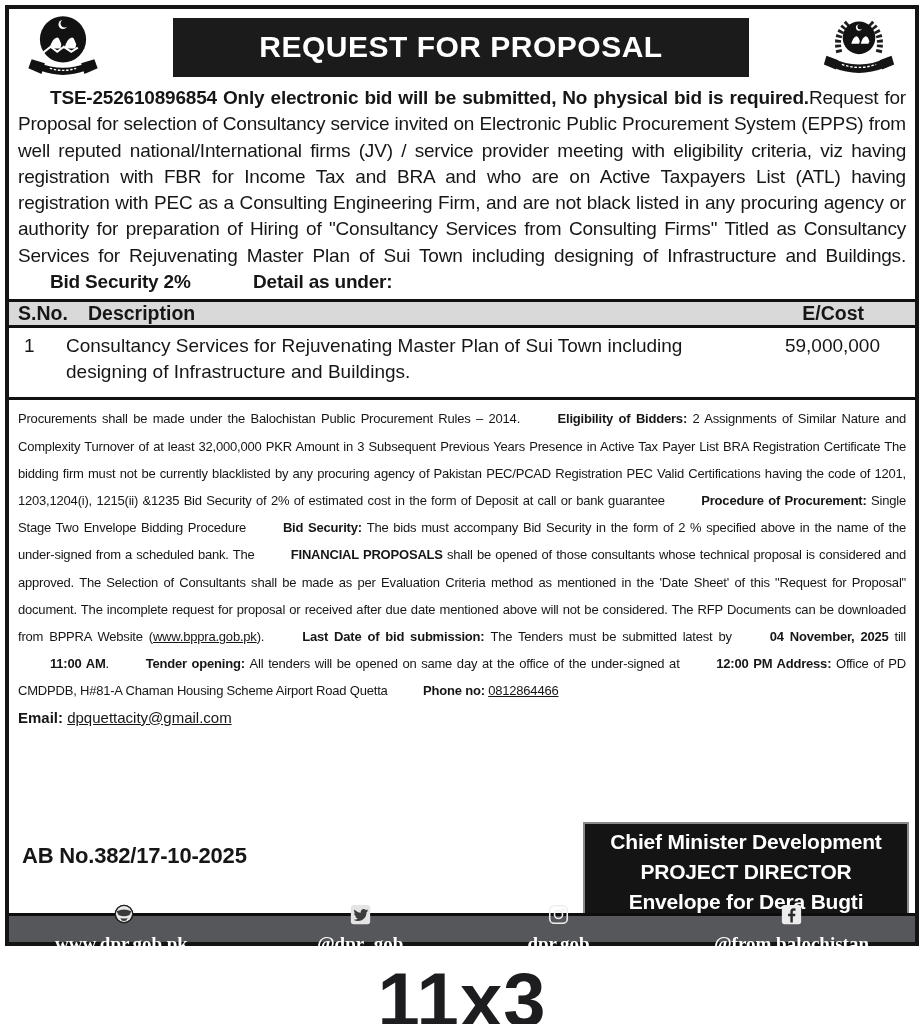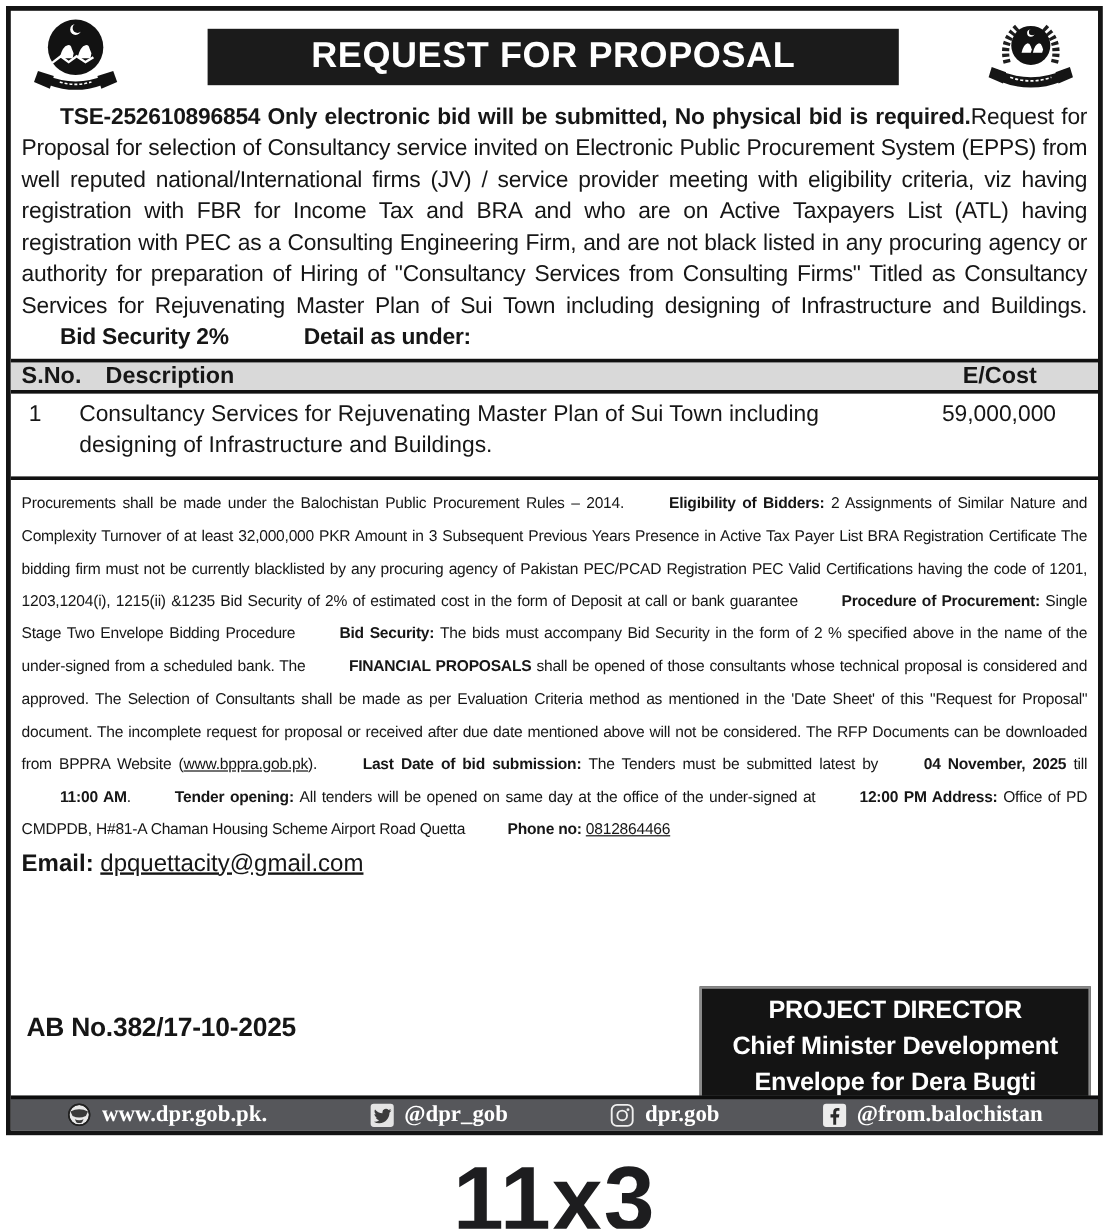--- a/index.html
+++ b/index.html
@@ -10,21 +10,21 @@
   }
   .ad {
     position:absolute; left:5px; top:5px; width:914px; height:941px;
     border:4px solid #141414; background:#fff;
   }
   
   .hdr { display:flex; align-items:center; height:70px; padding:4px 8px 0 8px; }
   .logo-left { width:92px; height:66px; flex:0 0 auto; }
   .logo-right { width:96px; height:72px; flex:0 0 auto; margin-top:6px; }
   .banner {
-    flex:1; margin:2px 62px 0 64px; height:47px; background:#1b1b1b;
+    flex:1; margin:2px 62px 0 64px; height:59px; background:#1b1b1b;
     display:flex; align-items:center; justify-content:center;
   }
   .banner span {
     color:#fff; font-weight:bold; font-size:30px; letter-spacing:0.5px;
     font-stretch:condensed; white-space:nowrap;
   }
   
   .para { text-align:justify; letter-spacing:-0.2px; }
   .intro { padding:6px 9px 4px 9px; font-size:19px; line-height:26.3px; }
   .bodytext { padding:5px 9px 2px 9px; font-size:13px; line-height:27.2px; }
@@ -38,40 +38,40 @@
   }
   .tbl-row { display:flex; font-size:19px; line-height:26px; padding:5px 9px 12px 9px;
     border-bottom:3px solid #111; }
   .col-sno { width:46px; flex:0 0 auto; }
   .tbl-head .col-desc { flex:1; padding-left:24px; }
   .tbl-row  .col-desc { flex:1; padding-left:2px; padding-right:14px; }
   .col-cost { width:158px; flex:0 0 auto; text-align:right; }
   .tbl-head .col-cost { padding-right:42px; }
   .tbl-row  .col-cost { padding-right:26px; }
   
-  .email-line { padding:2px 9px; font-size:20px; }
+  .email-line { padding:2px 9px; font-size:15px; }
   .email-line .lbl { font-weight:bold; }
   .email-line .val { text-decoration:underline; }
   .ab-no { position:absolute; left:13px; top:834px; font-weight:bold; font-size:22px; letter-spacing:-0.2px; }
   
   .sig {
     position:absolute; right:6px; top:813px; width:326px; height:100px;
     background:#141414; border:2px solid #8a8a8a; color:#fff; text-align:center;
     font-weight:bold; font-size:21px; line-height:30px; padding-top:3px;
     letter-spacing:-0.2px;
   }
   
   .strip {
     position:absolute; left:0; right:0; bottom:0; height:29px;
     background:#56575b; border-top:3px solid #0d0d0d;
     display:flex; align-items:center; justify-content:space-between;
     padding:0 46px; color:#fff;
     font-family:"Liberation Serif", serif; font-weight:bold; font-size:19px;
   }
-  .strip .item { display:flex; align-items:center; gap:8px; white-space:nowrap; }
+  .strip .item { display:flex; align-items:center; gap:8px; white-space:nowrap;flex-direction:column; }
   .strip svg { display:block; }
   
   .ad-size {
     position:absolute; left:0; right:0; top:956px; text-align:center;
     font-weight:bold; font-size:76px; letter-spacing:1px; color:#1d1d1f;
   }
 </style>
 </head>
 <body>
 
@@ -126,22 +126,22 @@
   </div>
 
   <p class="para bodytext"><span>Procurements shall be made under the Balochistan Public Procurement Rules – 2014. </span><span class="seg-b">Eligibility of Bidders: </span><span>2 Assignments of Similar Nature and Complexity Turnover of at least 32,000,000 PKR Amount in 3 Subsequent Previous Years Presence in Active Tax Payer List BRA Registration Certificate The bidding firm must not be currently blacklisted by any procuring agency of Pakistan PEC/PCAD Registration PEC Valid Certifications having the code of 1201, 1203,1204(i), 1215(ii) &amp;1235 Bid Security of 2% of estimated cost in the form of Deposit at call or bank guarantee </span><span class="seg-b">Procedure of Procurement: </span><span>Single Stage Two Envelope Bidding Procedure </span><span class="seg-b">Bid Security: </span><span>The bids must accompany Bid Security in the form of 2 % specified above in the name of the under-signed from a scheduled bank. The </span><span class="seg-b">FINANCIAL PROPOSALS </span><span>shall be opened of those consultants whose technical proposal is considered and approved. The Selection of Consultants shall be made as per Evaluation Criteria method as mentioned in the 'Date Sheet' of this "Request for Proposal" document. The incomplete request for proposal or received after due date mentioned above will not be considered. The RFP Documents can be downloaded from BPPRA Website (</span><span class="seg-u">www.bppra.gob.pk</span><span>). </span><span class="seg-b">Last Date of bid submission: </span><span>The Tenders must be submitted latest by </span><span class="seg-b">04 November, 2025</span><span> till </span><span class="seg-b">11:00 AM</span><span>. </span><span class="seg-b">Tender opening: </span><span>All tenders will be opened on same day at the office of the under-signed at </span><span class="seg-b">12:00 PM Address: </span><span>Office of PD CMDPDB, H#81-A Chaman Housing Scheme Airport Road Quetta </span><span class="seg-b">Phone no: </span><span class="seg-u">0812864466</span></p>
 
   <div class="email-line">
     <span class="lbl">Email:</span>
     <span class="val">dpquettacity@gmail.com</span>
   </div>
 
   <div class="sig">
+    <div>Chief Minister Development</div>
     <div>PROJECT DIRECTOR</div>
-    <div>Chief Minister Development</div>
     <div>Envelope for Dera Bugti</div>
   </div>
 
   <div class="ab-no">AB No.382/17-10-2025</div>
 
   <div class="strip">
     <span class="item">
       <svg width="22" height="22" viewBox="0 0 24 24">
         <circle cx="12" cy="12" r="9.5" fill="#e8e8e8" stroke="#222" stroke-width="1.4"></circle>
         <path d="M4 9 q8 -4 16 0 l-2 4 q-6 3 -12 0 z" fill="#3a3a3a"></path>

